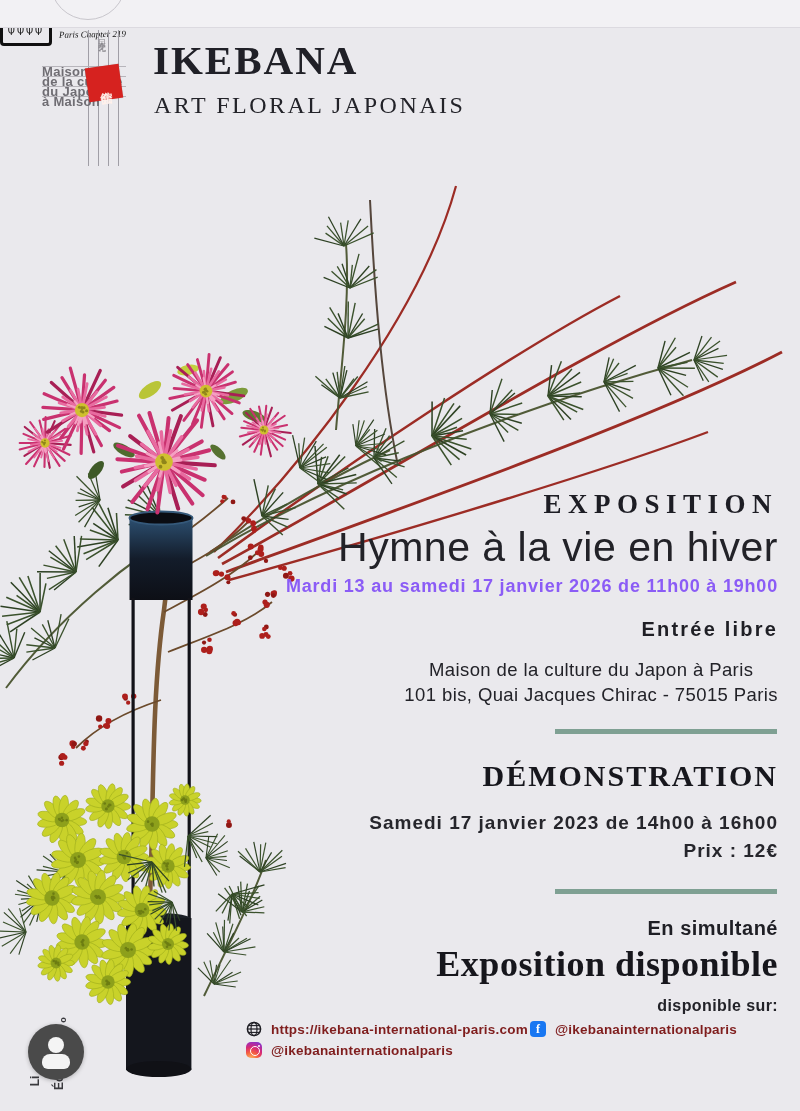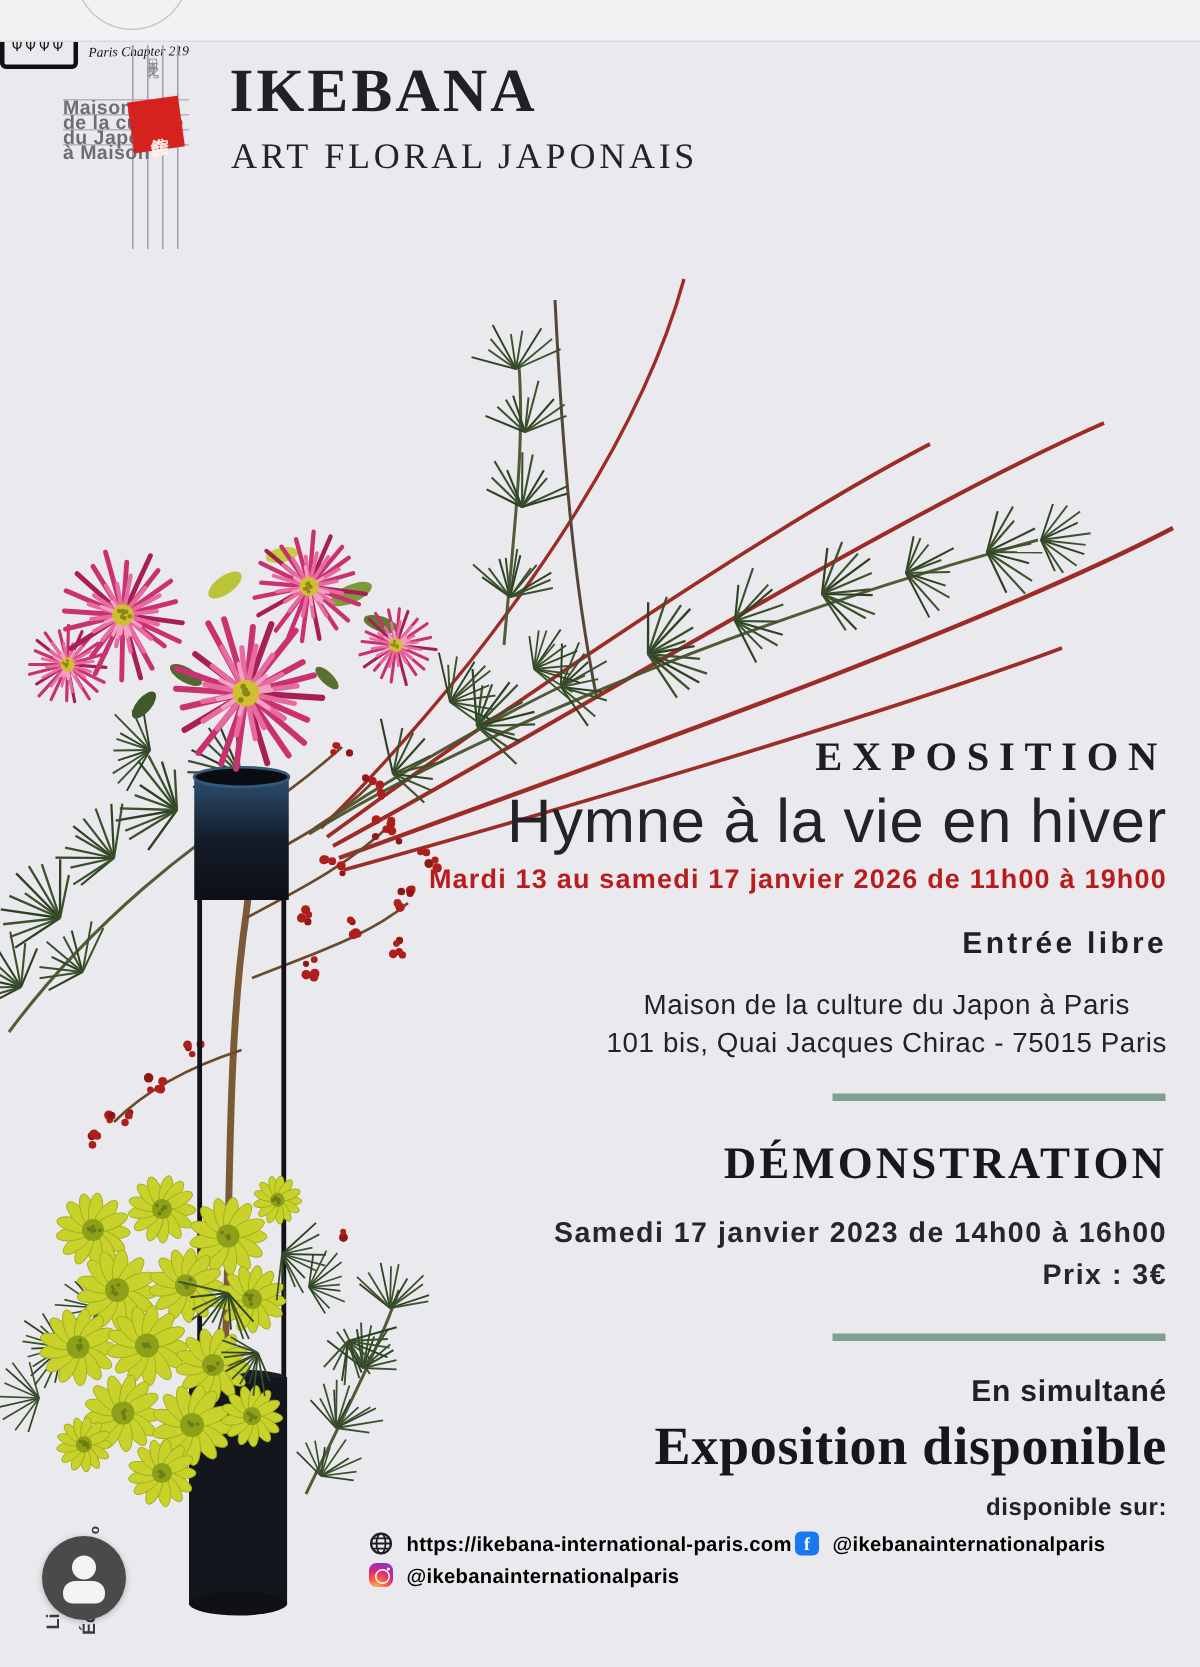--- a/index.html
+++ b/index.html
@@ -28,36 +28,36 @@
   #mcjp-seal span{writing-mode:vertical-rl;color:rgba(255,241,236,.92);font-size:12px;font-weight:700;letter-spacing:1px;}
 
   
   #title{left:153px;top:36px;font-size:41px;font-weight:700;letter-spacing:2px;color:#202027;z-index:2;}
   #subtitle{left:154px;top:92px;font-size:24px;font-weight:400;letter-spacing:2.5px;color:#232329;z-index:2;}
 
   
   .r{right:22px;text-align:center;z-index:2;}
   #expo-kicker{top:489px;font-size:27px;font-weight:700;letter-spacing:6.5px;color:#1d1d24;}
   #expo-title{top:524px;font-size:41px;font-weight:500;letter-spacing:.5px;color:#222228;}
-  #expo-dates{top:576px;font-size:18px;font-weight:700;letter-spacing:.8px;color:#b91c1c;}
+  #expo-dates{top:576px;font-size:18px;font-weight:700;letter-spacing:.8px;color:#8b5cf6;}
   #entree{top:618px;font-size:20px;font-weight:700;letter-spacing:2.2px;color:#1f1f25;}
   #venue{top:657px;font-size:18.5px;font-weight:500;letter-spacing:.4px;line-height:25px;color:#222228;}
   .divider{height:5px;width:222px;left:555px;background:#7fa093;z-index:2;}
   #div1{top:729px;}
   #div2{top:889px;}
   #demo-title{top:759px;font-size:30px;font-weight:700;letter-spacing:2px;color:#17171d;}
   #demo-dates{top:812px;font-size:19px;font-weight:700;letter-spacing:1px;color:#26262c;}
   #demo-line2{top:840px;font-size:19px;font-weight:700;letter-spacing:1px;color:#26262c;display:flex;justify-content:flex-end;gap:30px;}
   #sim-kicker{top:917px;font-size:20px;font-weight:700;letter-spacing:.5px;color:#1f1f25;}
   #virt-title{top:943px;font-size:36px;font-weight:700;letter-spacing:.5px;color:#16161c;}
   #dispo{top:997px;font-size:16px;font-weight:700;letter-spacing:.4px;color:#222228;}
 
   
   .link-item{position:absolute;display:flex;align-items:center;gap:9px;height:18px;z-index:2;}
-  .link-label{font-size:13.5px;font-weight:700;letter-spacing:.2px;color:#000000;white-space:nowrap;}
+  .link-label{font-size:13.5px;font-weight:700;letter-spacing:.2px;color:#7f1d1d;white-space:nowrap;}
   #link-web{left:246px;top:1020px;}
   #link-fb{left:530px;top:1020px;}
   #link-ig{left:246px;top:1041px;}
   .fb-icon{width:16px;height:16px;border-radius:4px;background:#1877f2;color:#fff;font-weight:700;font-size:12px;
     display:flex;align-items:center;justify-content:center;font-family:"Liberation Serif",serif;}
   .ig-icon{width:16px;height:16px;border-radius:5px;position:relative;
     background:radial-gradient(circle at 30% 110%,#fdc468,#f56040 35%,#d62976 60%,#962fbf 85%,#4f5bd5);}
   .ig-icon::before{content:"";position:absolute;left:4px;top:4px;width:8px;height:8px;border:1.5px solid #fff;border-radius:50%;}
   .ig-icon::after{content:"";position:absolute;right:2.5px;top:2.5px;width:2px;height:2px;background:#fff;border-radius:50%;}
 
@@ -1286,21 +1286,21 @@
 <div id="entree" class="abs r">Entrée libre</div>
 <div id="venue" class="abs r">
   <div>Maison de la culture du Japon à Paris</div>
   <div>101 bis, Quai Jacques Chirac - 75015 Paris</div>
 </div>
 <div id="div1" class="abs divider"></div>
 
 <div id="demo-title" class="abs serif r">DÉMONSTRATION</div>
 <div id="demo-dates" class="abs r">Samedi 17 janvier 2023 de 14h00 à 16h00</div>
 <div id="demo-line2" class="abs r">
-  <span>Prix : 3€</span>
+  <span>Prix : 12€</span>
 </div>
 <div id="div2" class="abs divider"></div>
 
 <div id="sim-kicker" class="abs r">En simultané</div>
 <div id="virt-title" class="abs serif r">Exposition disponible</div>
 <div id="dispo" class="abs r">disponible sur:</div>
 
 <div id="link-web" class="link-item">
   <svg width="16" height="16" viewBox="0 0 16 16">
     <circle cx="8" cy="8" r="6.6" fill="none" stroke="#1d1d23" stroke-width="1.5"></circle>

